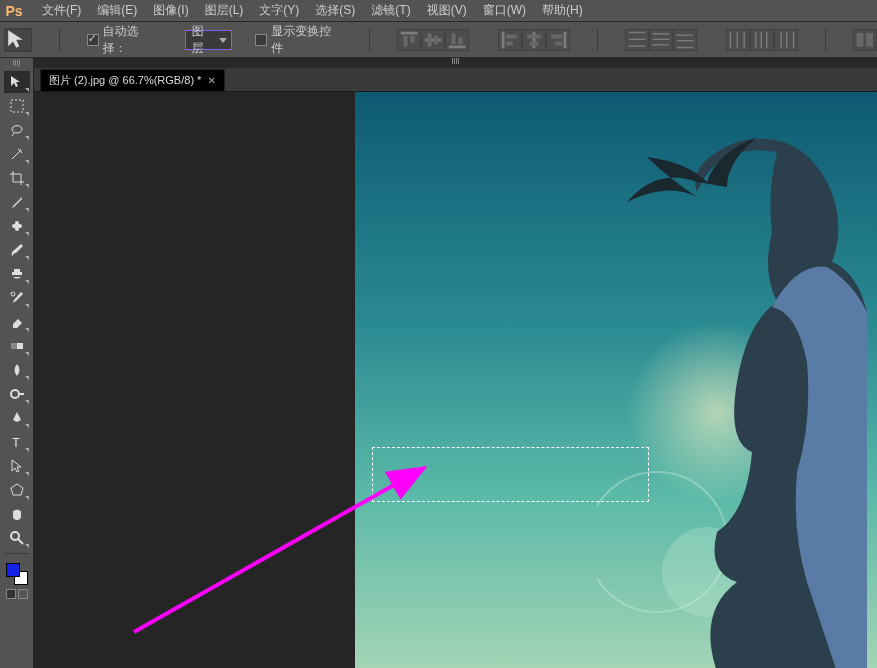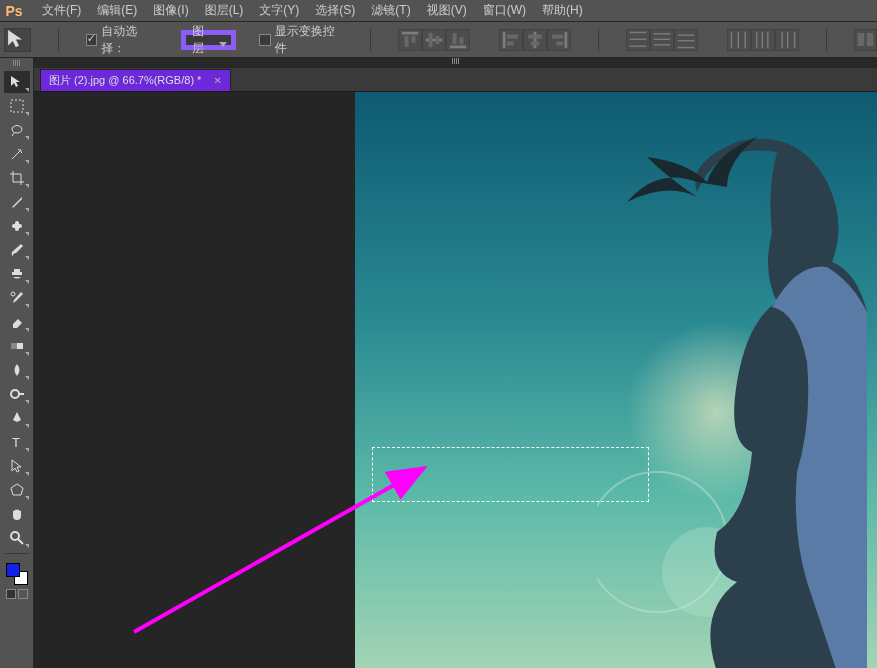--- a/index.html
+++ b/index.html
@@ -6,40 +6,40 @@
 body { background:#535353; width:877px; height:668px; overflow:hidden; font-size:12px; color:#ccc; }
 .menubar { height:22px; background:#535353; display:flex; align-items:center; padding-left:2px; border-bottom:1px solid #282828; }
 .ps-logo { width:24px; height:18px; display:flex; align-items:center; justify-content:center; font-weight:bold; color:#fdba74; font-size:14px; margin-right:8px; }
 .menu-item { padding:2px 8px; cursor:default; }
 .optbar { height:36px; background:#535353; display:flex; align-items:center; padding-left:4px; border-bottom:1px solid #282828; gap:23px; }
 .opt-icon { width:28px; height:24px; display:flex; align-items:center; justify-content:center; border:1px solid #3a3a3a; background:#454545; }
 .opt-sep { width:1px; height:22px; background:#3a3a3a; margin:0 4px; }
 .opt-check { width:12px; height:12px; border:1px solid #888; display:inline-block; vertical-align:middle; margin-right:4px; background:#3a3a3a; position:relative; }
 .opt-check.on::after { content:"✓"; position:absolute; top:-3px; left:0; font-size:11px; color:#ccc; }
 .opt-label { display:inline-flex; align-items:center; }
-.opt-select { height:20px; background:#3a3a3a; border:5px solid #8b5cf6; padding:1px 16px 0 6px; display:flex; align-items:center; position:relative; }
+.opt-select { height:20px; background:#3a3a3a; border:1px solid #8b5cf6; padding:1px 16px 0 6px; display:flex; align-items:center; position:relative; }
 .opt-select::after { content:""; position:absolute; right:4px; top:7px; border-left:4px solid transparent; border-right:4px solid transparent; border-top:5px solid #aaa; }
 .align-group { display:flex; gap:0; }
 .align-btn { width:24px; height:22px; border:1px solid #2a2a2a; background:#454545; display:flex; align-items:center; justify-content:center; opacity:.4; }
 .workspace { display:flex; height:calc(100% - 58px); }
 .tools-col { width:34px; background:#535353; border-right:1px solid #282828; display:flex; flex-direction:column; align-items:center; padding-top:2px; }
 .tool-grabber { width:30px; height:8px; display:flex; justify-content:center; gap:1px; margin-bottom:2px; cursor:move; }
 .tool-grabber span { width:1px; height:6px; background:#888; }
 .tool { width:26px; height:22px; margin:1px 0; display:flex; align-items:center; justify-content:center; position:relative; cursor:default; }
 .tool.active { background:#2d2d2d; }
 .tool.small-tri::after { content:""; position:absolute; right:1px; bottom:1px; border-left:4px solid transparent; border-top:4px solid #aaa; }
 .tool svg { width:16px; height:16px; }
 .color-sw { width:26px; height:26px; position:relative; margin-top:4px; }
 .color-sw .bg { position:absolute; right:2px; bottom:2px; width:14px; height:14px; background:#fff; border:1px solid #000; }
 .color-sw .fg { position:absolute; left:2px; top:2px; width:14px; height:14px; background:#1422e8; border:1px solid #000; }
 .mini-row { display:flex; gap:2px; margin-top:2px; }
 .mini-row span { width:10px; height:10px; border:1px solid #888; }
 .canvas-area { flex:1; display:flex; flex-direction:column; background:#282828; position:relative; }
 .tab-strip { height:24px; background:#3a3a3a; display:flex; align-items:flex-end; padding-left:6px; border-bottom:1px solid #1a1a1a; }
-.doc-tab { height:22px; background:#6d28d9; padding:0 8px; display:flex; align-items:center; gap:12px; border:1px solid #222; border-bottom:none; font-size:11px; color:#ddd; }
+.doc-tab { height:22px; background:#000000; padding:0 8px; display:flex; align-items:center; gap:6px; border:1px solid #222; border-bottom:none; font-size:11px; color:#ddd; }
 .doc-tab .close { font-size:10px; color:#aaa; cursor:default; }
 .viewport { flex:1; background:#252525; position:relative; overflow:hidden; }
 .canvas-img { position:absolute; left:321px; top:0; right:0; bottom:0; background:linear-gradient(180deg,#0e5a72 0%,#2a8a92 40%,#5bb9a8 70%,#a3d4b5 100%); }
 .marquee { position:absolute; border:1px dashed #fff; background:transparent; }
 .arrow-annot { position:absolute; }
 .figure-silhouette { position:absolute; right:0; top:20px; width:280px; height:560px; }
 </style>
 </head>
 <body>
 

